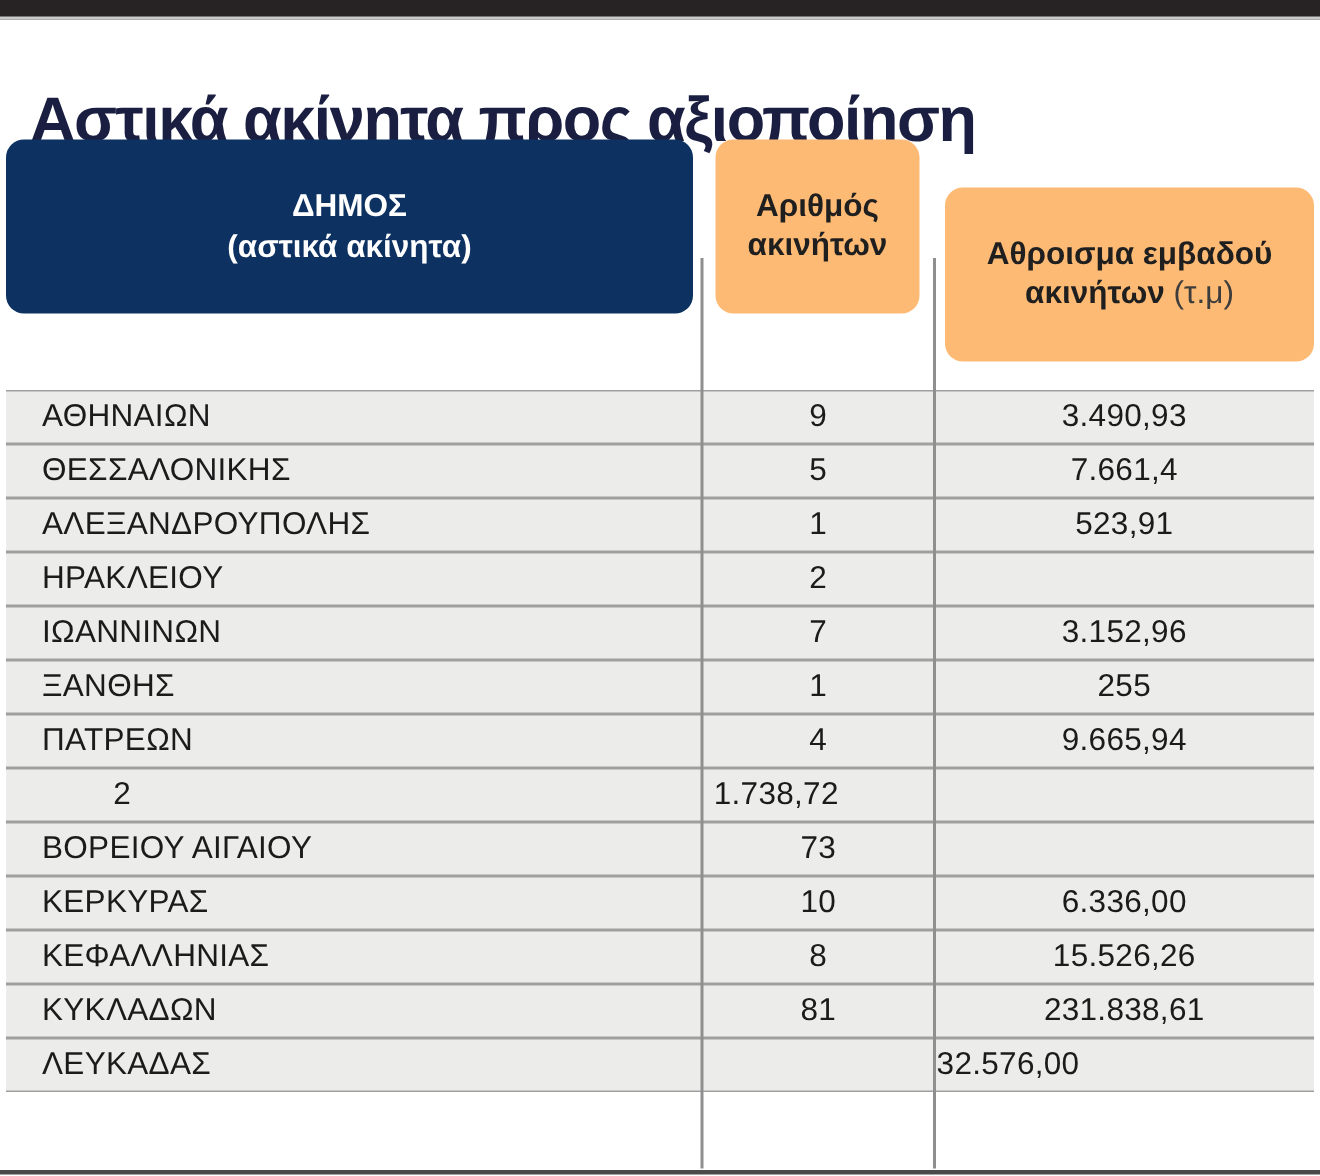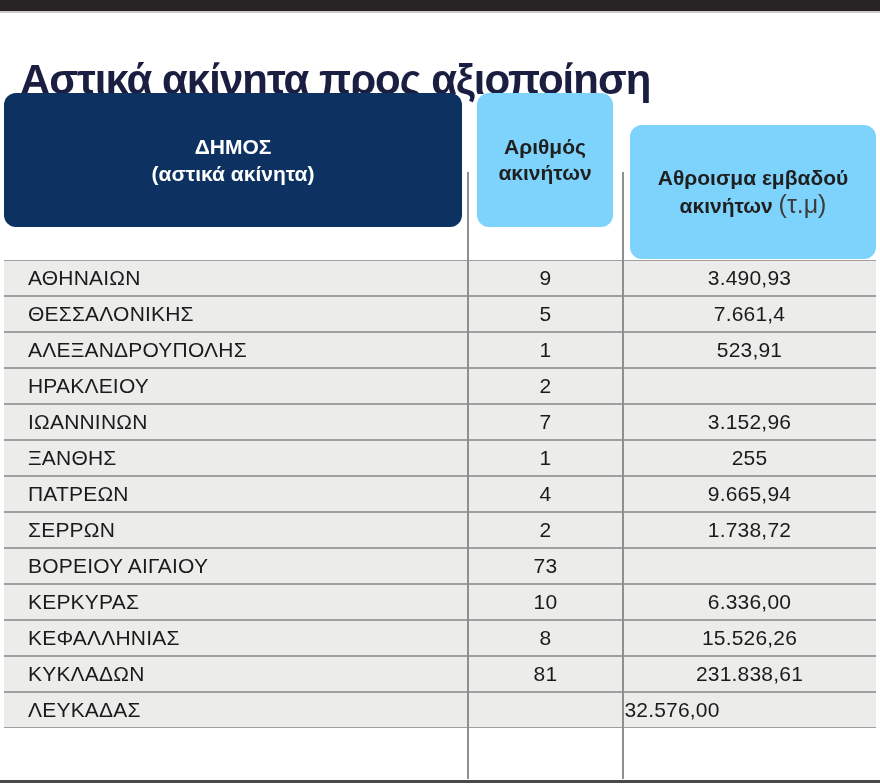--- a/index.html
+++ b/index.html
@@ -17,38 +17,38 @@
   .bottom-bar{
     position:absolute;left:0;top:780px;width:880px;height:3px;
     background:#4a4a4a;
   }
   .page-title{
     position:absolute;left:20px;top:28px;width:860px;
     font-size:42px;line-height:48px;font-weight:bold;
     letter-spacing:-1px;color:#1a1e40;
   }
   .hdr-box{
-    position:absolute;top:93px;height:134px;
+    position:absolute;top:93px;height:116px;
     border-radius:12px;
     display:flex;flex-direction:column;justify-content:center;align-items:center;
     text-align:center;
     box-sizing:border-box;
   }
   .hdr-box.navy{
     left:4px;width:458px;background:#0d3261;color:#ffffff;
     font-weight:bold;font-size:21px;line-height:27px;
   }
   .hdr-box.light{
-    background:#7dd3fc;color:#1f1f1f;
+    background:#fdba74;color:#1f1f1f;
     font-weight:bold;font-size:21px;line-height:26px;
   }
   .hdr-box.col2{left:477px;width:136px;}
   .hdr-box.col3{left:630px;width:246px;margin-top:32px;}
   .unit{
-    font-weight:normal;font-size:25px;color:#3c3c3c;letter-spacing:0;
+    font-weight:normal;font-size:21px;color:#3c3c3c;letter-spacing:0;
   }
   .v-divider{
     position:absolute;top:172px;height:607px;width:2px;
     background:#8f8f8f;z-index:3;
   }
   .v-divider.d1{left:467px;}
   .v-divider.d2{left:622px;}
   .rows{
     position:absolute;left:4px;top:260px;width:872px;z-index:1;
   }
@@ -129,21 +129,20 @@
         <div class="cell-area">255</div>
       </div>
 
       <div class="row">
         <div class="cell-muni">ΠΑΤΡΕΩΝ</div>
         <div class="cell-count">4</div>
         <div class="cell-area">9.665,94</div>
       </div>
 
       <div class="row">
-        <div class="cell-muni">ΣΕΡΡΩΝ</div>
         <div class="cell-count">2</div>
         <div class="cell-area">1.738,72</div>
       </div>
 
       <div class="row">
         <div class="cell-muni">ΒΟΡΕΙΟΥ ΑΙΓΑΙΟΥ</div>
         <div class="cell-count">73</div>
         <div class="cell-area"></div>
       </div>
 

